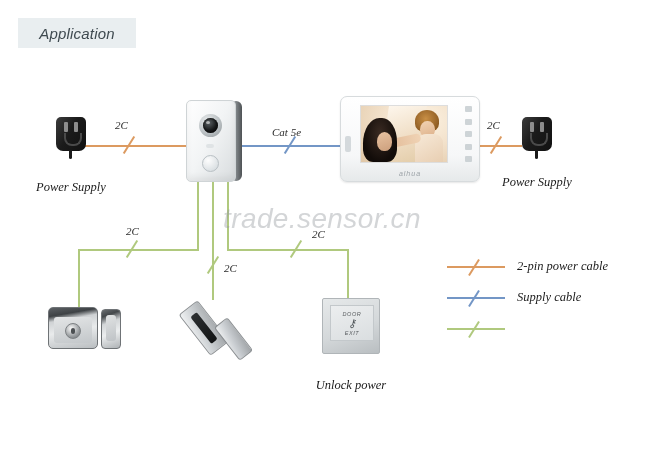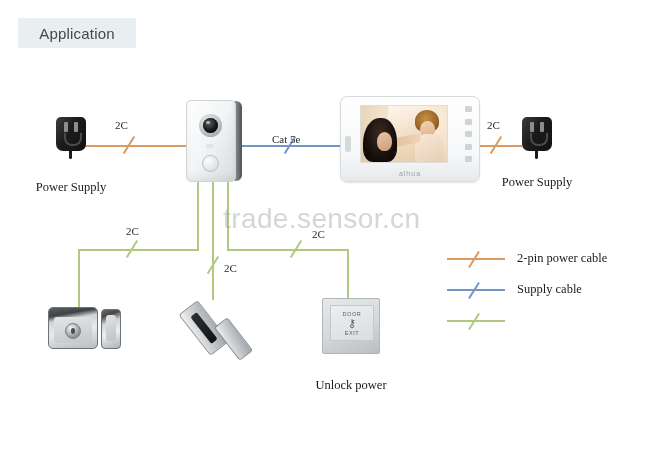--- a/index.html
+++ b/index.html
@@ -8,20 +8,21 @@
     background: #ffffff;
   }
   #page {
     position: relative;
     width: 651px;
     height: 451px;
     background: #ffffff;
     overflow: hidden;
     font-family: "Liberation Serif", serif;
     color: #1a1a1a;
+    font-style: italic;
   }
 
   
   #app-badge {
     position: absolute;
     left: 18px;
     top: 18px;
     width: 118px;
     height: 30px;
     background: #e9eef0;
@@ -414,21 +415,21 @@
   #legend {
     position: absolute;
     left: 447px;
     top: 243px;
     width: 195px;
   }
   .legend-row {
     position: relative;
     height: 31px;
     display: flex;
-    align-items: center;
+    align-items: flex-end;
   }
   .legend-swatch {
     position: relative;
     width: 58px;
     height: 14px;
     flex: 0 0 58px;
   }
   .legend-swatch .bar {
     position: absolute;
     left: 0; top: 6px;
@@ -469,21 +470,21 @@
   <div id="app-badge">
     <span class="txt">Application</span>
   </div>
 
   <div class="line h-line c-orange" style="left:85px; top:145px; width:102px;"></div>
   <div class="slash o" style="left:128px; top:135px;"></div>
   <div class="cable-tag" style="left:115px; top:119px;">2C</div>
 
   <div class="line h-line c-blue" style="left:242px; top:145px; width:99px;"></div>
   <div class="slash b" style="left:289px; top:135px;"></div>
-  <div class="cable-tag" style="left:272px; top:133px;">Cat 5e</div>
+  <div class="cable-tag" style="left:272px; top:126px;">Cat 5e</div>
 
   <div class="line h-line c-orange" style="left:479px; top:145px; width:43px;"></div>
   <div class="slash o" style="left:495px; top:135px;"></div>
   <div class="cable-tag" style="left:487px; top:119px;">2C</div>
 
   <div class="line v-line c-green" style="left:197px; top:182px; height:68px;"></div>
   <div class="line v-line c-green" style="left:212px; top:182px; height:118px;"></div>
   <div class="line v-line c-green" style="left:227px; top:182px; height:68px;"></div>
 
   <div class="line h-line c-green" style="left:78px; top:249px; width:121px;"></div>

